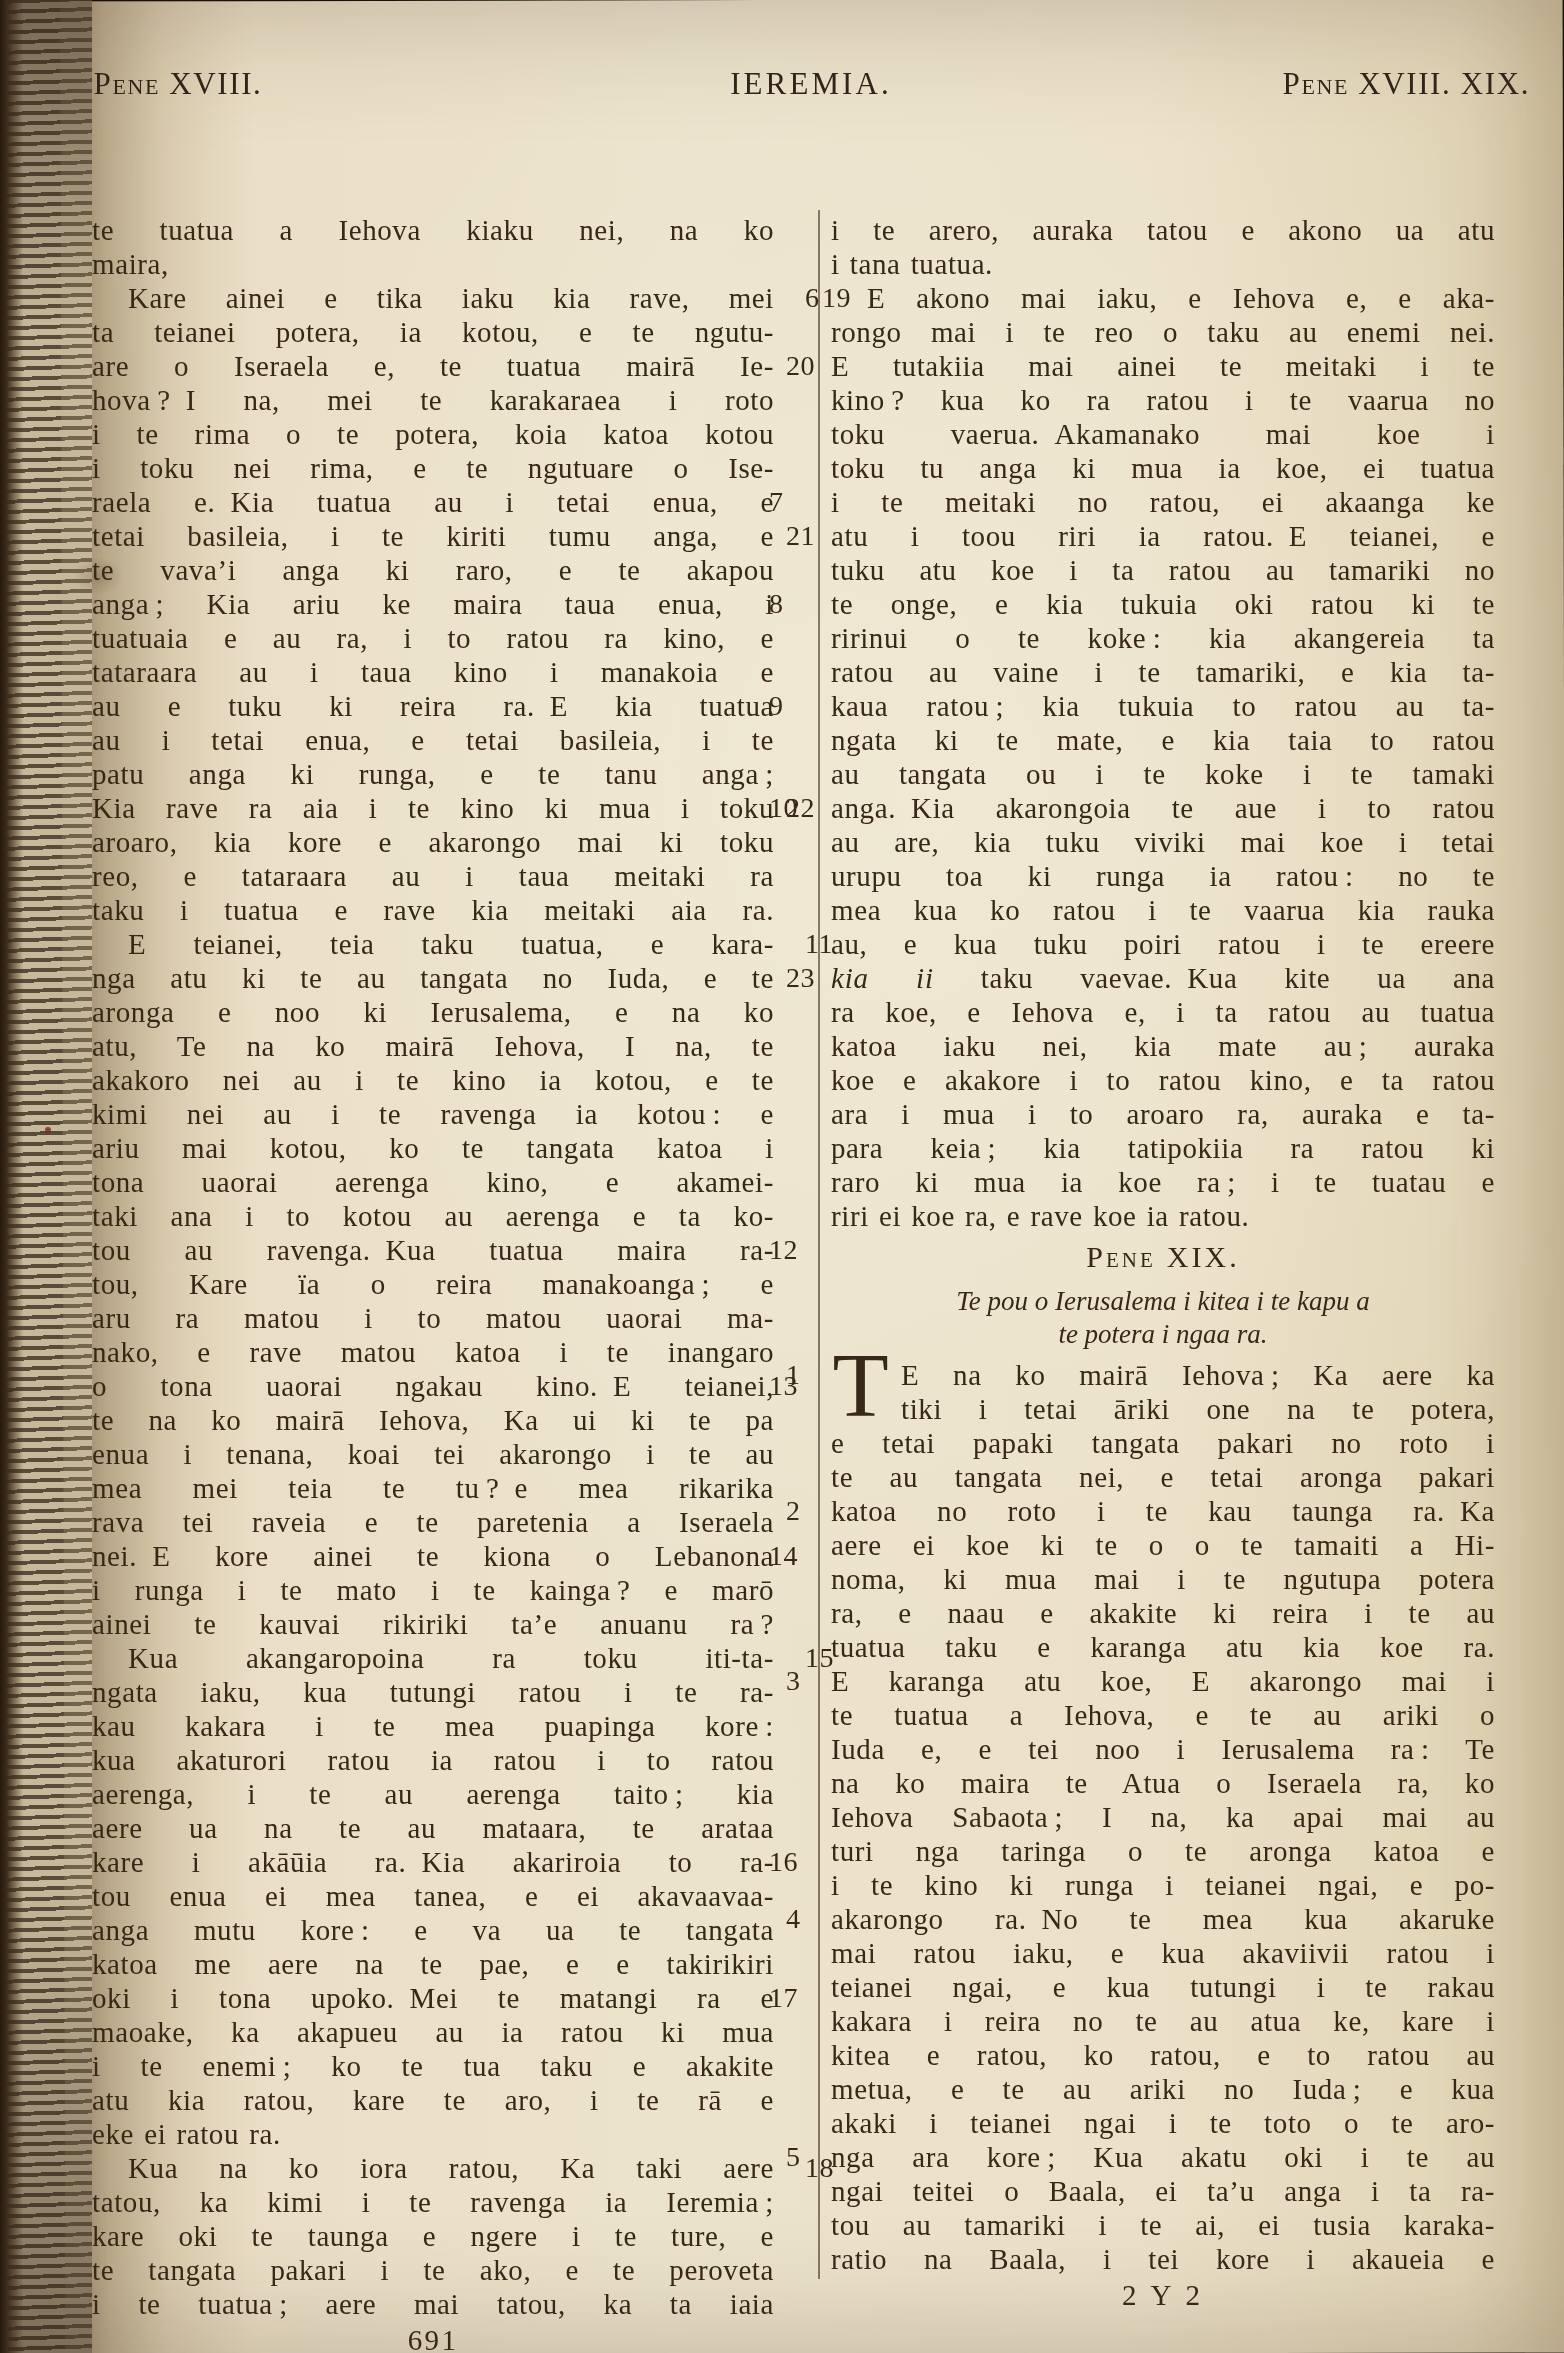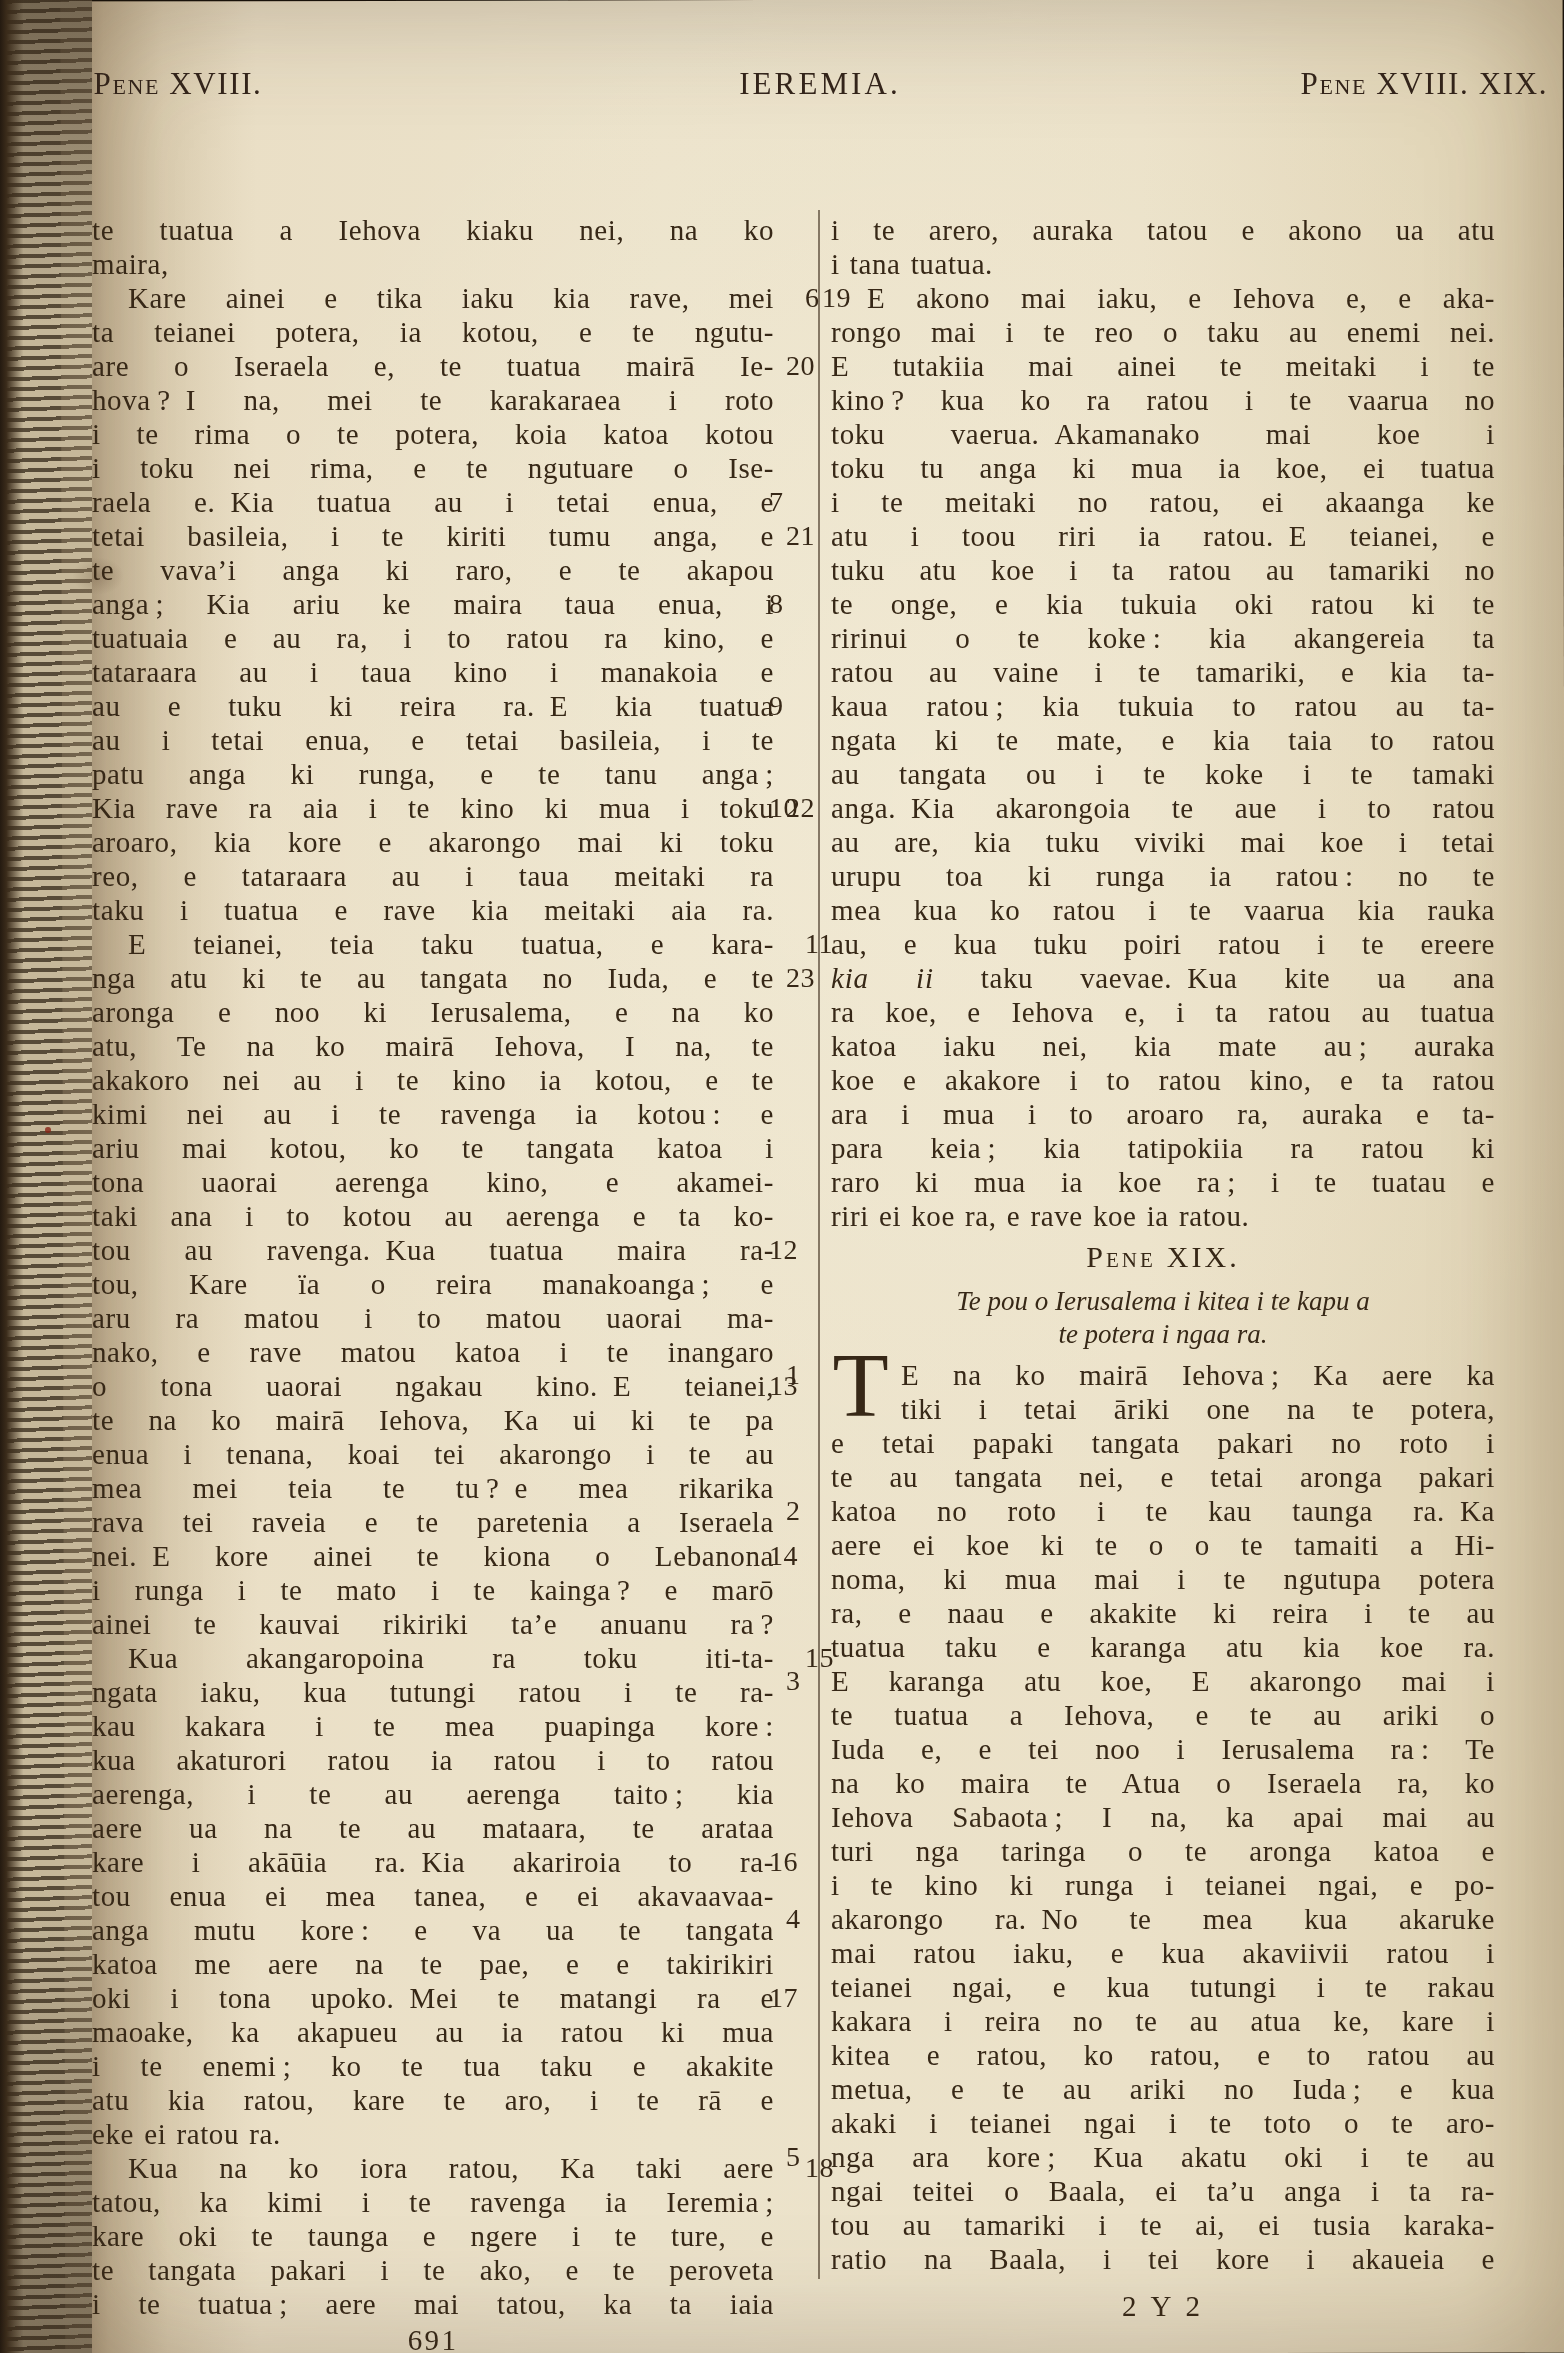--- a/index.html
+++ b/index.html
@@ -26,21 +26,21 @@
       radial-gradient(ellipse 1017px 1252px at 58% 34%,rgba(255,252,238,.25),rgba(255,252,238,0) 72%),
       linear-gradient(90deg,rgba(88,62,38,.5) 0px,rgba(122,94,60,.3) 43px,rgba(150,124,88,.14) 102px,rgba(0,0,0,0) 196px),
       linear-gradient(90deg,#e0d3b4 0%,#eadfc6 12%,#ece3cb 40%,#ebe1c8 72%,#e2d6b8 93%,#d9caa8 100%);
     box-shadow:inset 0 0 133px rgba(70,48,26,.3);
     transform:rotate(-.12deg);
   }
   .smudge{position:absolute;left:72px;top:557px;width:52px;height:38px;border-radius:50%;
     background:radial-gradient(ellipse,rgba(92,70,48,.28),rgba(92,70,48,0) 70%);}
   .speck{position:absolute;left:45px;top:1127px;width:5.5px;height:6.3px;border-radius:50%;background:#8a2415;opacity:.8;}
 
-  .ink{color:#372817;padding-left:18px;}
+  .ink{color:#372817;}
 
   
   .header{position:absolute;left:92px;top:66px;width:1438px;height:44px;font-size:31px;color:#33241a;}
   .hdr-part{position:absolute;top:0;font-variant:small-caps;letter-spacing:1.6px;}
   .hdr-left{left:1.6px;}
   .hdr-center{left:0;width:100%;text-align:center;font-variant:normal;letter-spacing:3.1px;}
   .hdr-right{right:0;}
 
   
   .col{position:absolute;top:213px;font-size:29px;line-height:34px;color:#372817;}
@@ -62,21 +62,21 @@
          font-variant:small-caps;text-align-last:center;}
   .chap-sub{text-align:center;text-align-last:center;font-style:italic;font-size:27px;line-height:33px;}
   .chap-sub.first{margin-top:10px;}
   .lines-after{margin-top:6.3px;}
 
   
   .tline.dc1,.tline.dc2{padding-left:70px;}
   .dropcap{position:absolute;left:1.6px;top:-19px;font-size:92px;line-height:1;letter-spacing:0;}
 
   .pagenum{ text-align:center;text-align-last:center;margin-top:1.6px;letter-spacing:2.3px;font-size:29px;}
-  .sig{ text-align:center;text-align-last:center;margin-top:13px;letter-spacing:3.9px;font-size:29px;}
+  .sig{ text-align:center;text-align-last:center;margin-top:2px;letter-spacing:3.9px;font-size:29px;}
 </style>
 </head>
 <body>
 
 <div class="photo">
   <div class="page"></div>
   <div class="side-pages"></div>
   <div class="smudge"></div>
   <div class="speck"></div>
 

